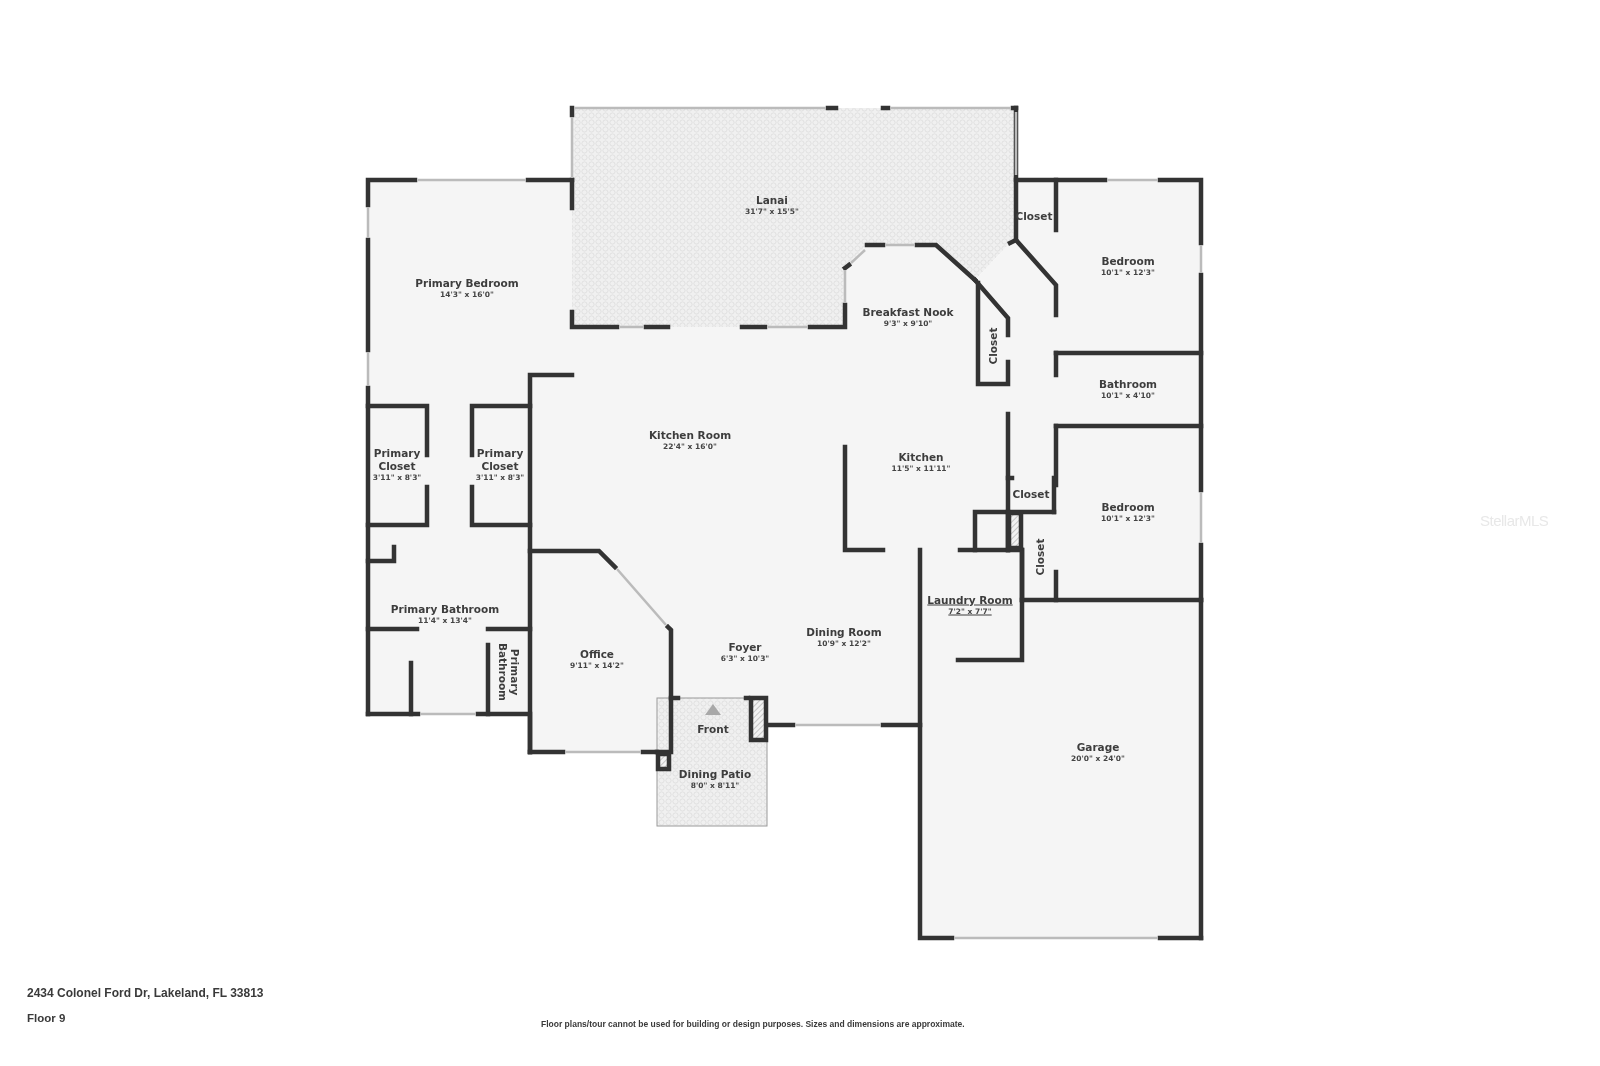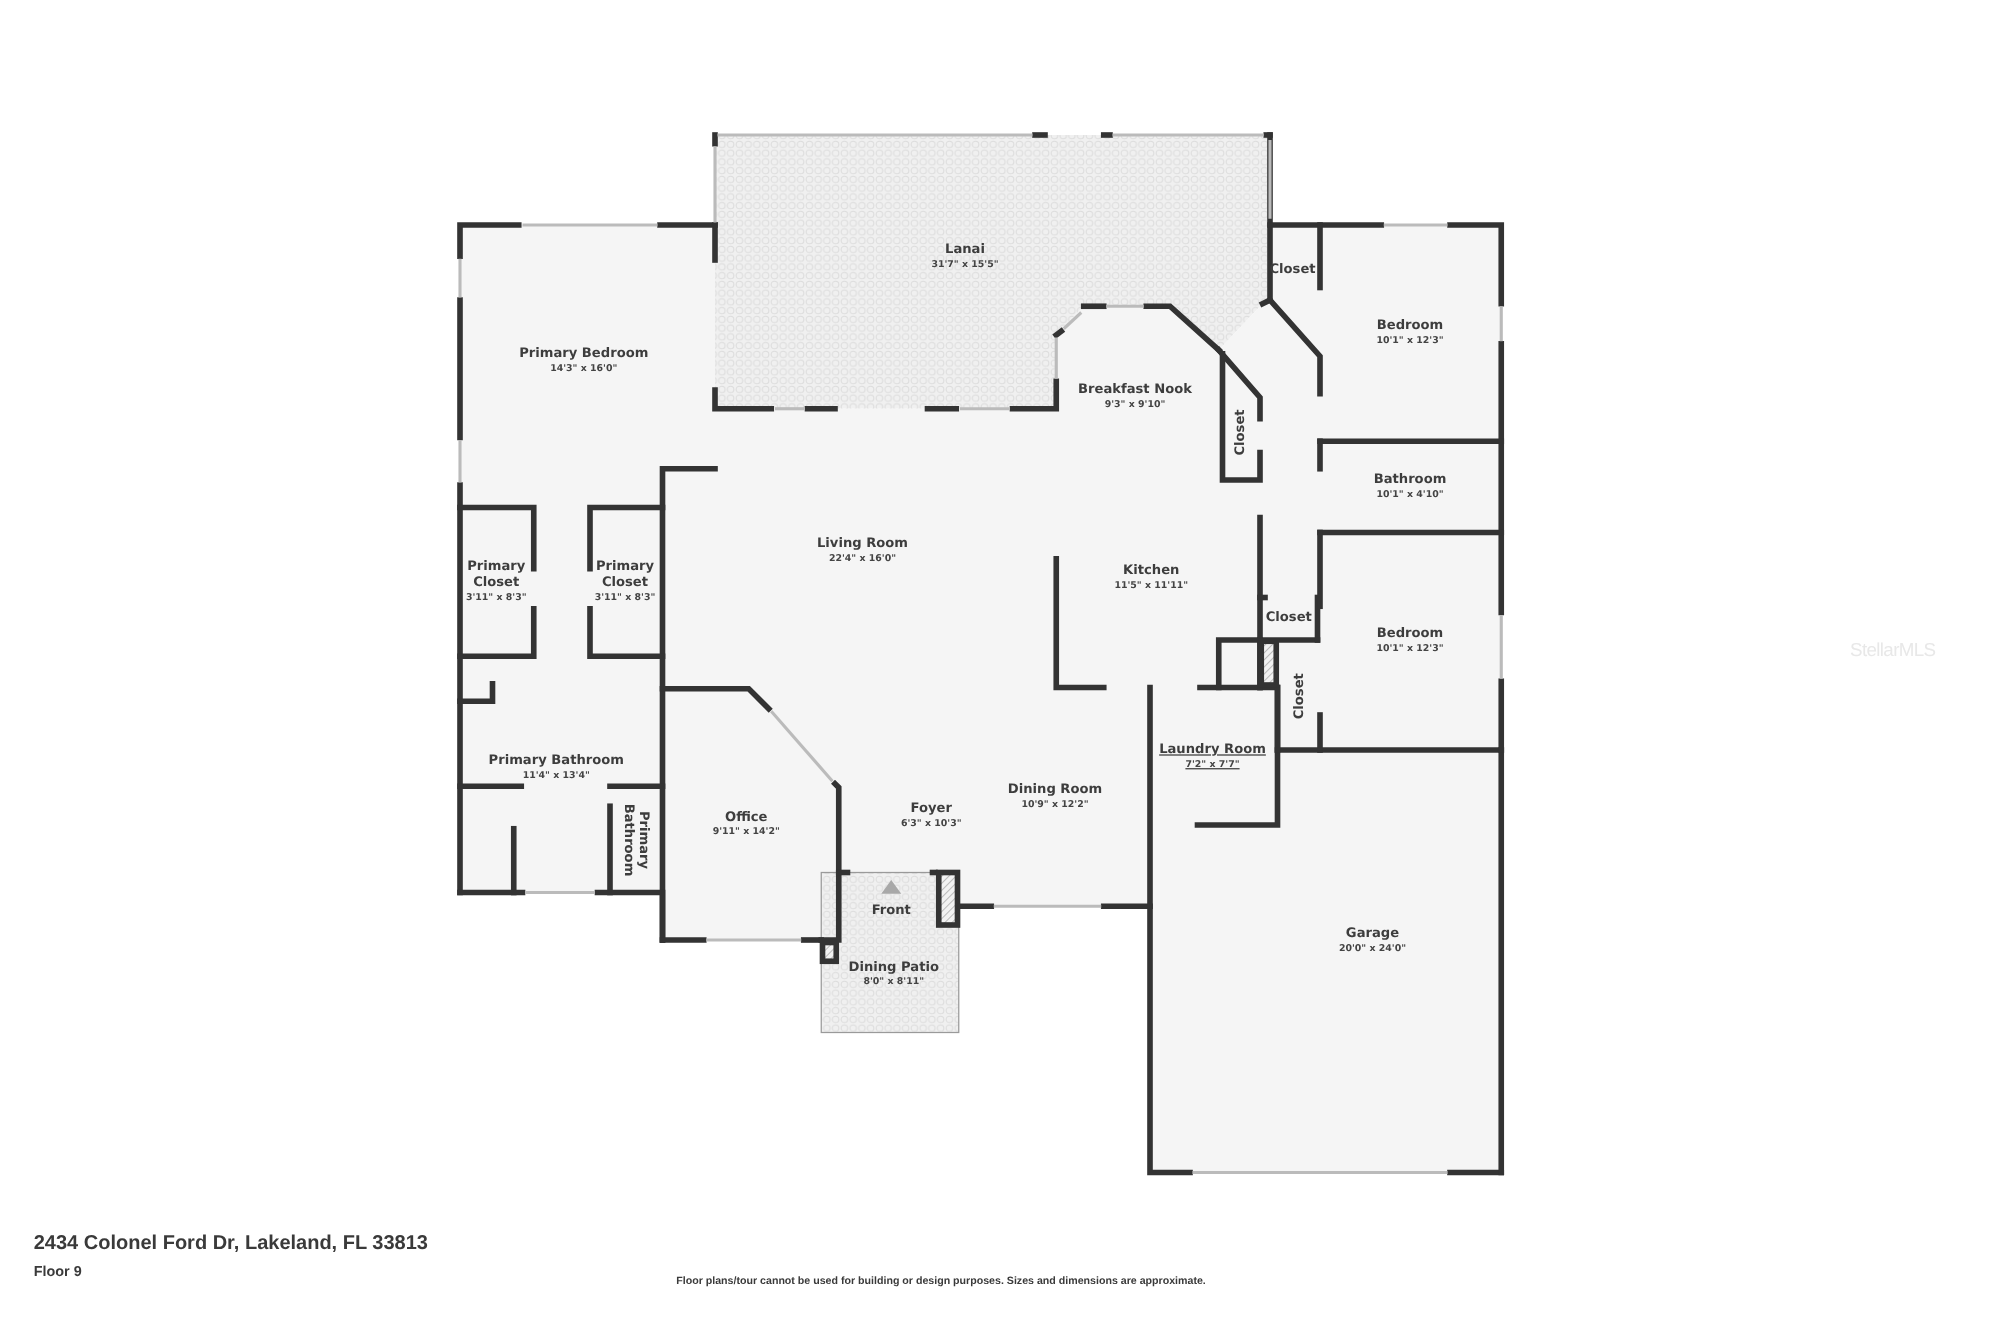--- a/index.html
+++ b/index.html
@@ -3,21 +3,21 @@
 <meta charset="utf-8">
 <style>
   html, body { margin:0; padding:0; background:#ffffff; }
   body { width:1600px; height:1066px; position:relative; overflow:hidden; font-family:"DejaVu Sans", sans-serif; }
   #plan { position:absolute; left:0; top:0; width:1600px; height:1066px; }
   .room-label { position:absolute; transform:translate(-50%,-50%); text-align:center; color:#3d3d3d; white-space:nowrap; }
   .room-name { font-size:10.5px; font-weight:bold; line-height:13px; display:block; }
   .room-dim { font-size:7.5px; font-weight:bold; line-height:10px; display:block; color:#444; }
   .vertical { transform:translate(-50%,-50%) rotate(-90deg); }
   .vertical-cw { transform:translate(-50%,-50%) rotate(90deg); }
-  .footer-address { position:absolute; left:27px; top:986px; font-size:16px; font-weight:bold; color:#3a3a3a; font-family:"Liberation Sans", sans-serif; }
+  .footer-address { position:absolute; left:27px; top:986px; font-size:12px; font-weight:bold; color:#3a3a3a; font-family:"Liberation Sans", sans-serif; }
   .footer-floor { position:absolute; left:27px; top:1012px; font-size:11.5px; font-weight:bold; color:#3a3a3a; font-family:"Liberation Sans", sans-serif; }
   .footer-disclaimer { position:absolute; left:541px; top:1019px; font-size:8.5px; font-weight:bold; color:#3a3a3a; font-family:"Liberation Sans", sans-serif; }
   .watermark { position:absolute; left:1480px; top:512px; font-size:15px; color:#e8e8e8; font-family:"Liberation Sans", sans-serif; letter-spacing:-0.5px; }
 </style>
 </head>
 <body>
 
 <svg id="plan" viewBox="0 0 1600 1066" xmlns="http://www.w3.org/2000/svg">
   <defs>
     <pattern id="tile" width="7" height="7" patternUnits="userSpaceOnUse">
@@ -165,21 +165,21 @@
   <span class="room-dim">9'3" x 9'10"</span>
 </div>
 <div class="room-label vertical" style="left:993px;top:346px;">
   <span class="room-name">Closet</span>
 </div>
 <div class="room-label" style="left:1128px;top:389px;">
   <span class="room-name">Bathroom</span>
   <span class="room-dim">10'1" x 4'10"</span>
 </div>
 <div class="room-label" style="left:690px;top:440px;">
-  <span class="room-name">Living Room</span>
+  <span class="room-name">Kitchen Room</span>
   <span class="room-dim">22'4" x 16'0"</span>
 </div>
 <div class="room-label" style="left:397px;top:465px;">
   <span class="room-name" style="white-space:normal;width:50px;">Primary Closet</span>
   <span class="room-dim">3'11" x 8'3"</span>
 </div>
 <div class="room-label" style="left:500px;top:465px;">
   <span class="room-name" style="white-space:normal;width:50px;">Primary Closet</span>
   <span class="room-dim">3'11" x 8'3"</span>
 </div>

